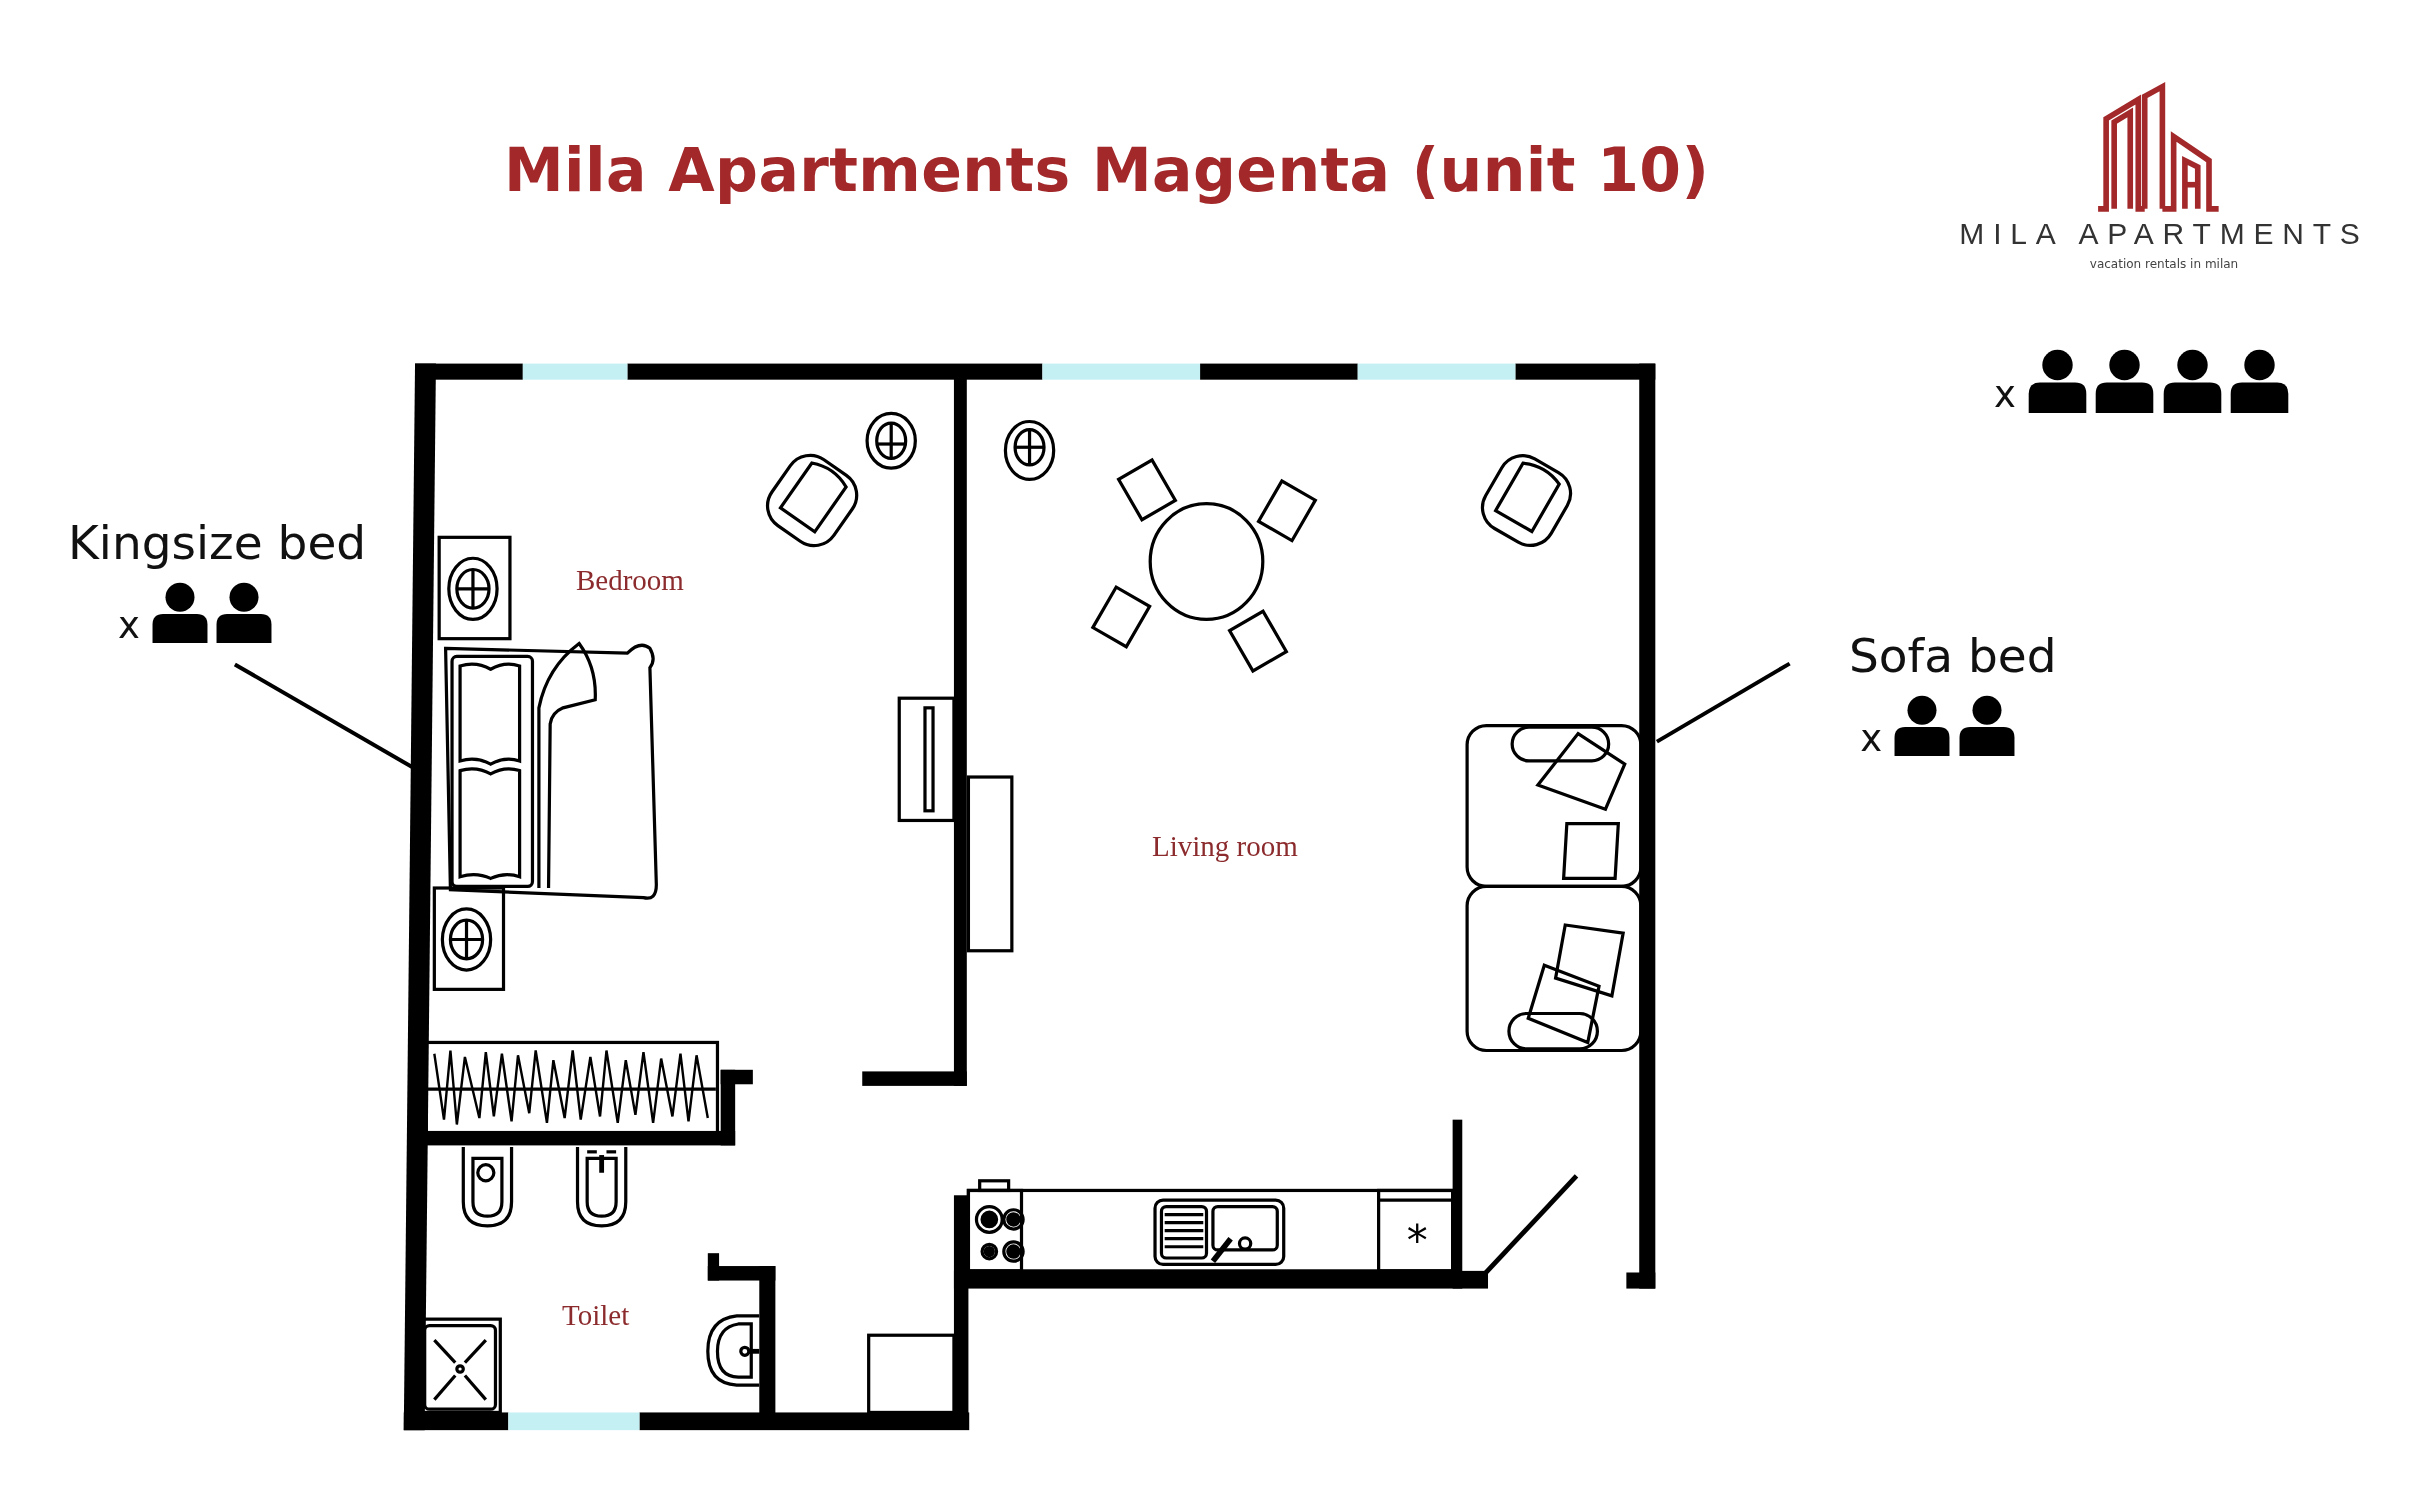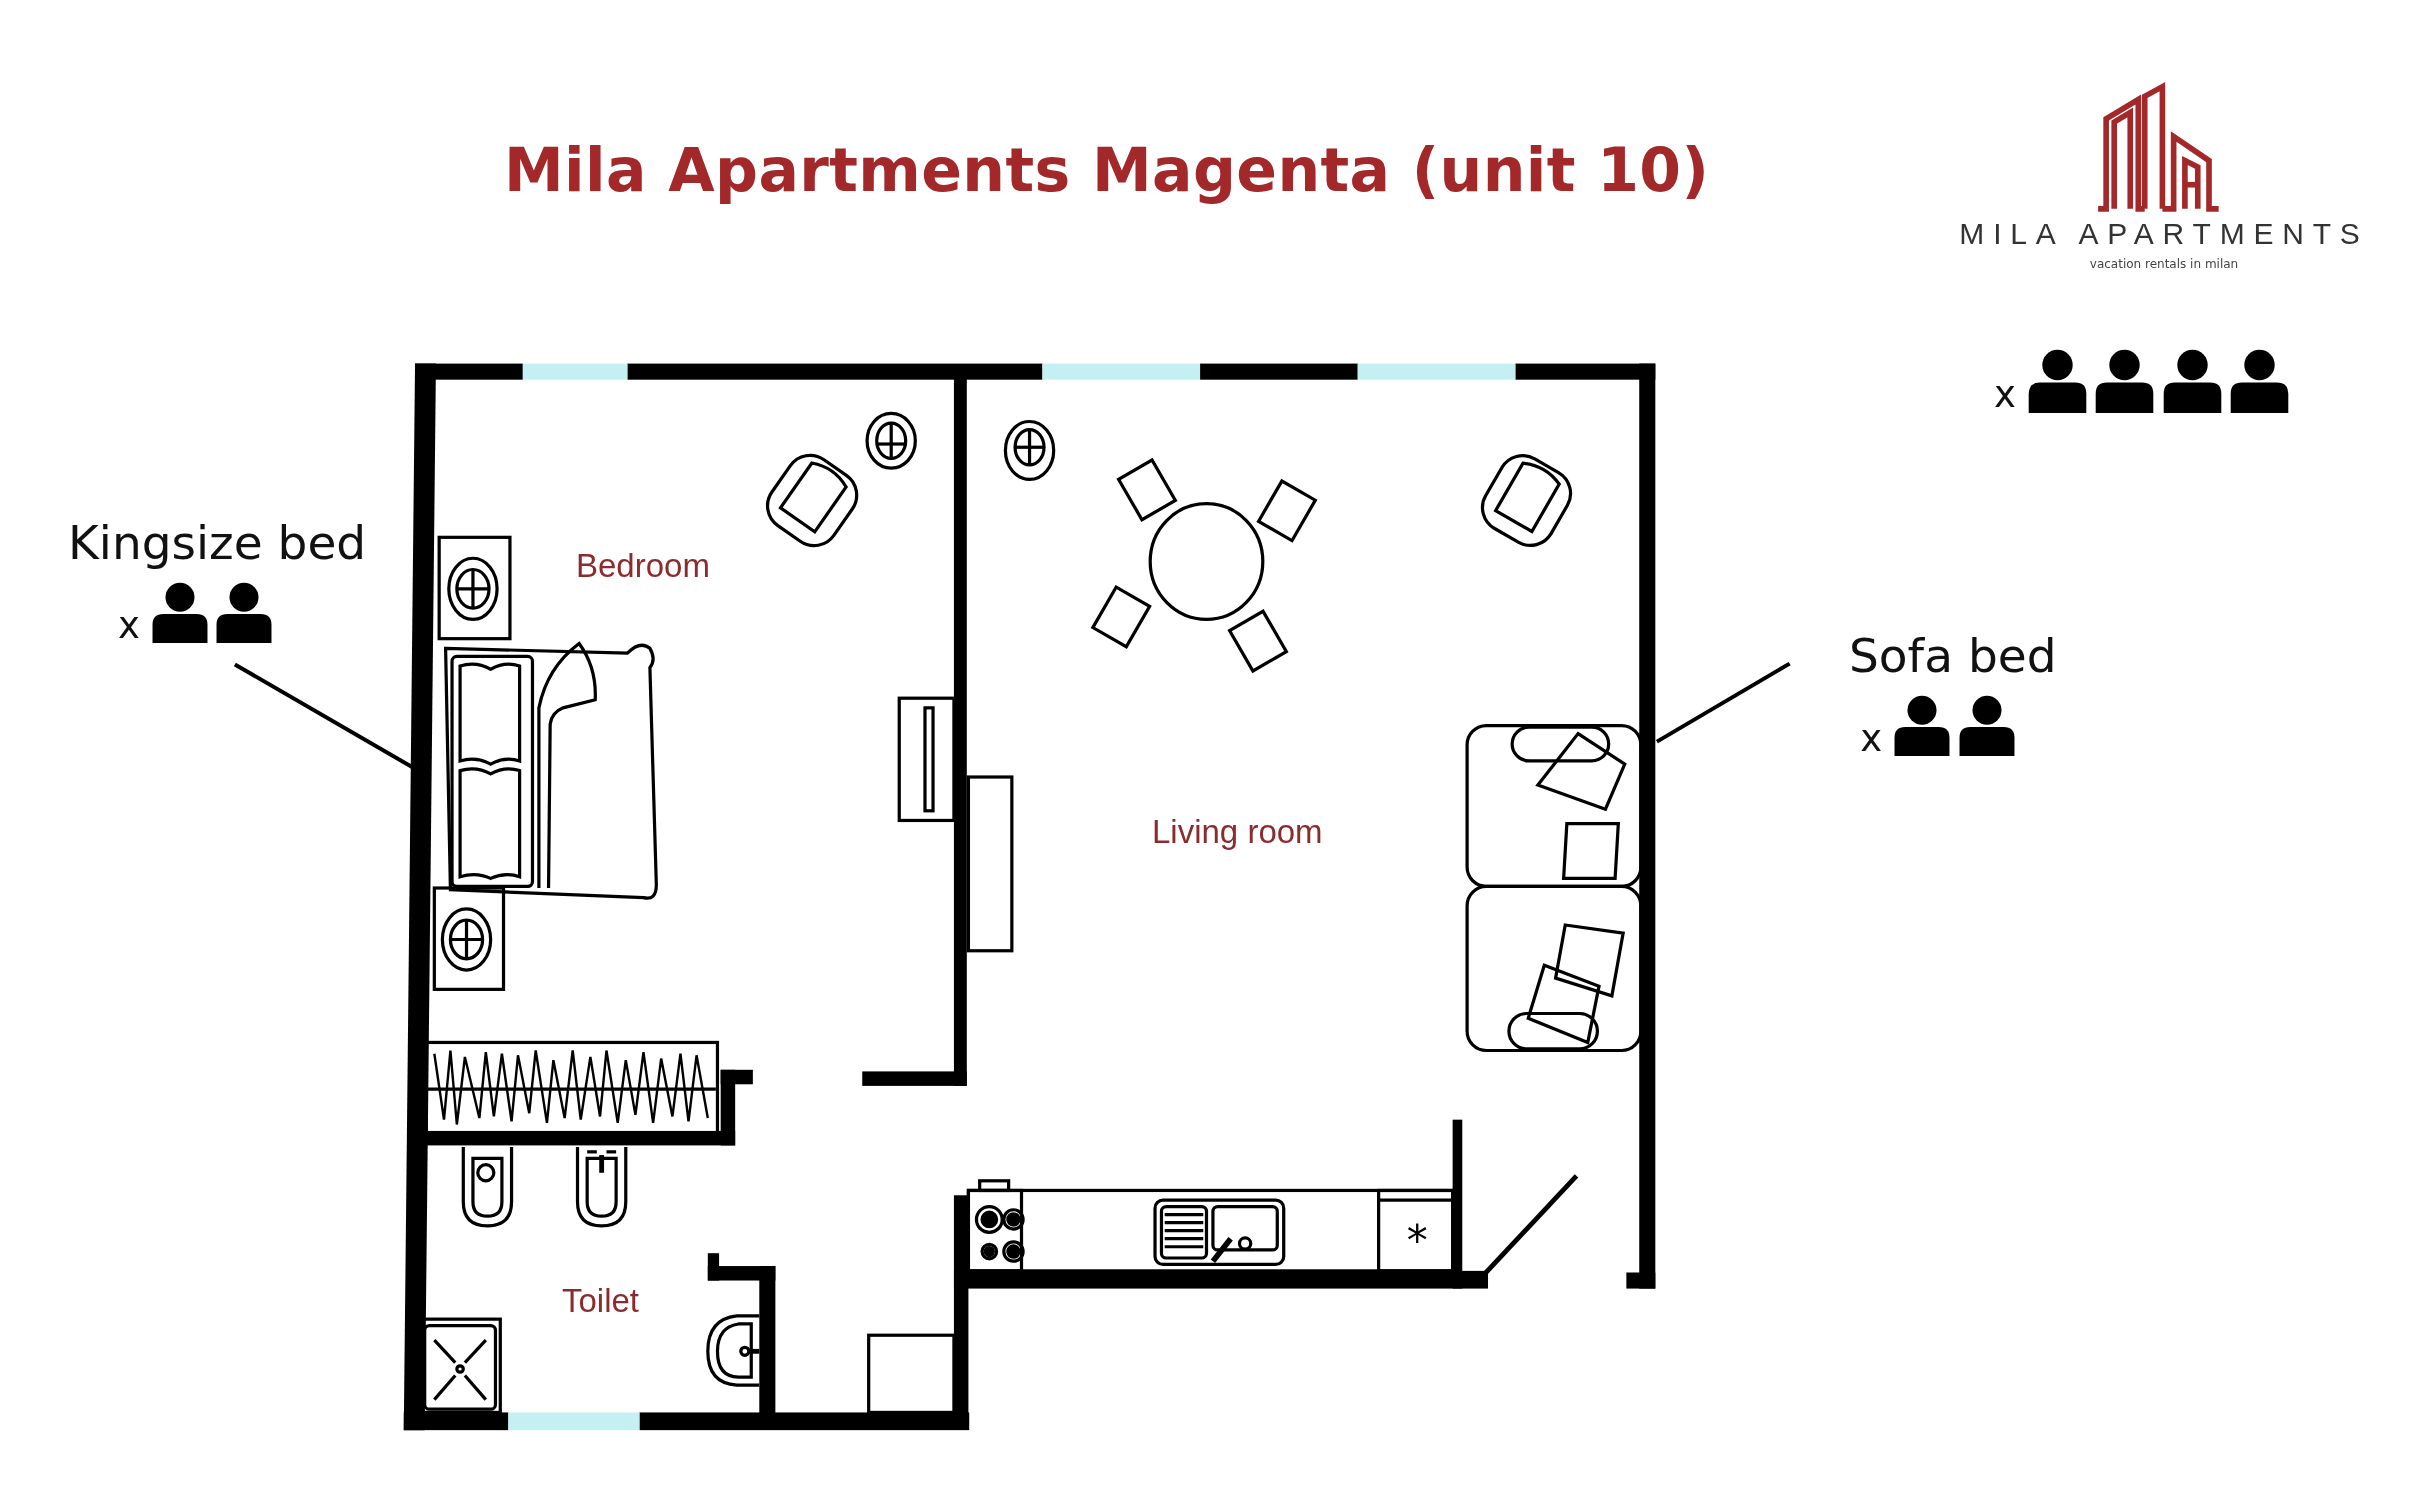--- a/index.html
+++ b/index.html
@@ -11,22 +11,22 @@
   .logo-name { position: absolute; left: 0; top: 153px; width: 434px; text-align: center;
                font-family: "Liberation Sans", sans-serif; font-size: 30px; letter-spacing: 8.8px;
                color: #333; white-space: nowrap; }
   .logo-tag { position: absolute; left: 0; top: 193px; width: 434px; text-align: center;
               font-family: "DejaVu Sans", sans-serif; font-size: 12px; color: #444; white-space: nowrap; }
   .callout { position: absolute; color: #111; white-space: nowrap; }
   .callout .label { font-family: "DejaVu Sans", sans-serif; font-size: 47px; font-weight: normal; }
   .occ { display: flex; align-items: flex-end; gap: 6.4px; }
   .occ .x { font-family: "DejaVu Sans", sans-serif; font-size: 37px; line-height: 1; margin-right: 4.8px; }
   .person { display: inline-block; }
-  .room-label { position: absolute; font-family: Liberation Sans, sans-serif; font-size: 33px;
-                color: #8c2b2d; white-space: nowrap; }
+  .room-label { position: absolute; font-family: Liberation Serif, serif; font-size: 29px;
+                color: #8c2b2d; white-space: nowrap; margin-top: 17px; }
   svg.plan { position: absolute; left: 0; top: 0; }
 </style>
 </head>
 <body>
 
 <div class="title">Mila Apartments Magenta (unit 10)</div>
 
 <div class="logo">
   <svg width="434" height="153" viewBox="0 0 540 190">
     <g fill="none" stroke="#a3282a" stroke-width="7">

